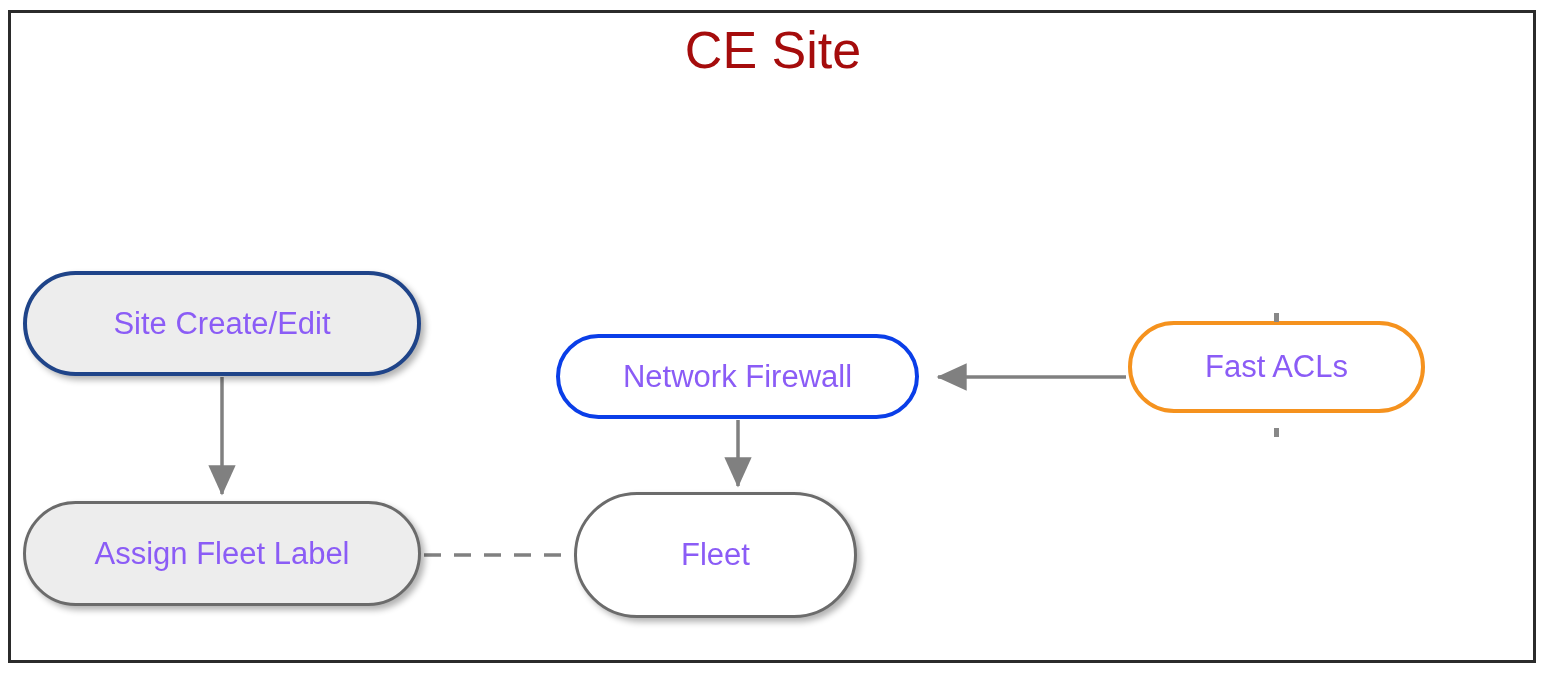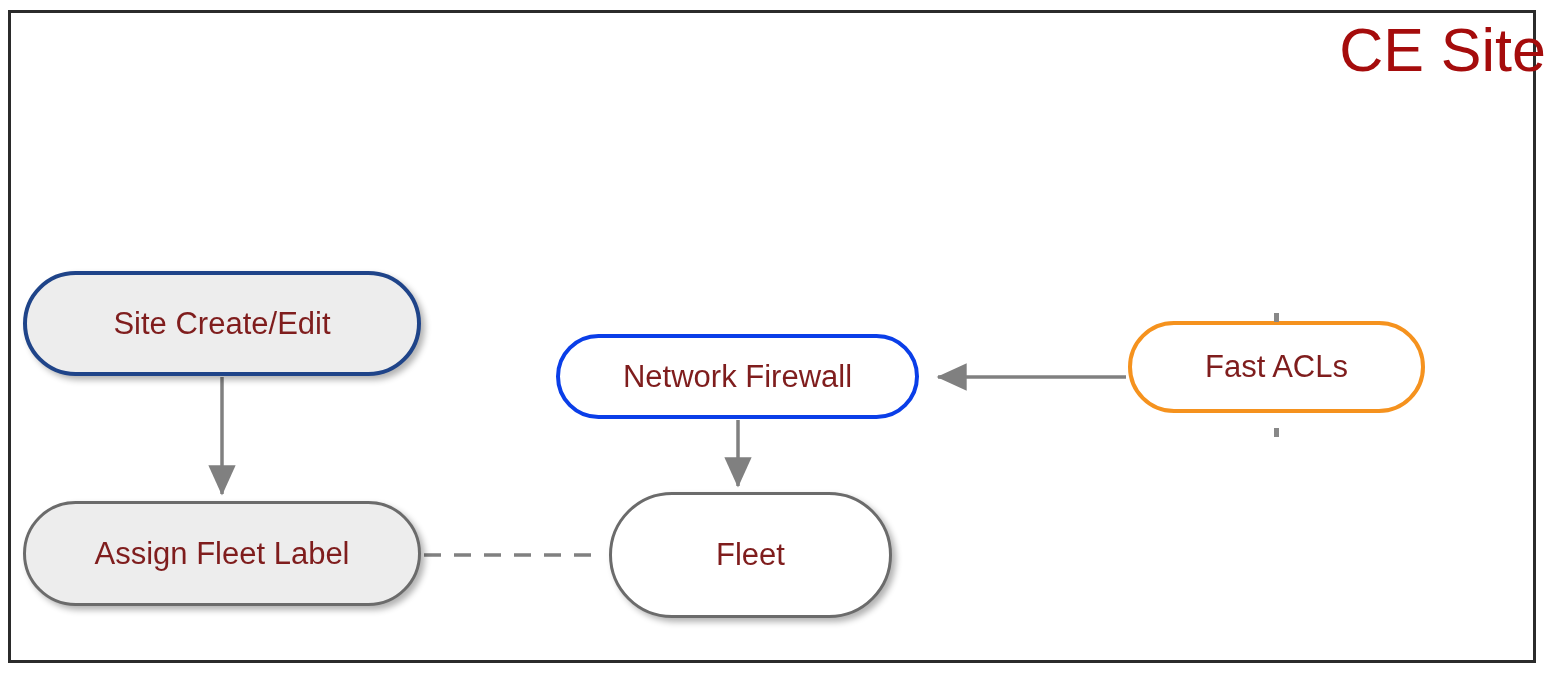--- a/index.html
+++ b/index.html
@@ -28,36 +28,36 @@
     border: 3px solid #2b2b2b;
     box-sizing: border-box;
     background: #ffffff;
   }
   
   #page-title {
     position: absolute;
     left: 0;
     top: 22px;
     width: 1546px;
-    text-align: right;
+    text-align: center;
     color: #a50c0c;
-    font-size: 61px;
+    font-size: 52px;
     line-height: 56px;
     letter-spacing: 0px;
     white-space: nowrap;
     font-family: "Liberation Sans", sans-serif;
   }
   
   .node {
     position: absolute;
     box-sizing: border-box;
     display: flex;
     align-items: center;
     justify-content: center;
-    color: #7f1d1d;
+    color: #8b5cf6;
     font-size: 31px;
     font-family: "Liberation Sans", sans-serif;
     white-space: nowrap;
     user-select: none;
   }
   .node .node-label {
     pointer-events: none;
   }
 
   
@@ -88,21 +88,21 @@
     left: 556px;
     top: 334px;
     width: 363px;
     height: 85px;
     border: 4px solid #0a3ee8;
     border-radius: 43px;
     background: #ffffff;
   }
 
   #node-fleet {
-    left: 609px;
+    left: 574px;
     top: 492px;
     width: 283px;
     height: 126px;
     border: 3px solid #6b6b6b;
     border-radius: 63px;
     background: #ffffff;
     box-shadow: 4px 4px 6px rgba(0,0,0,0.30);
   }
 
   #node-fast-acls {

